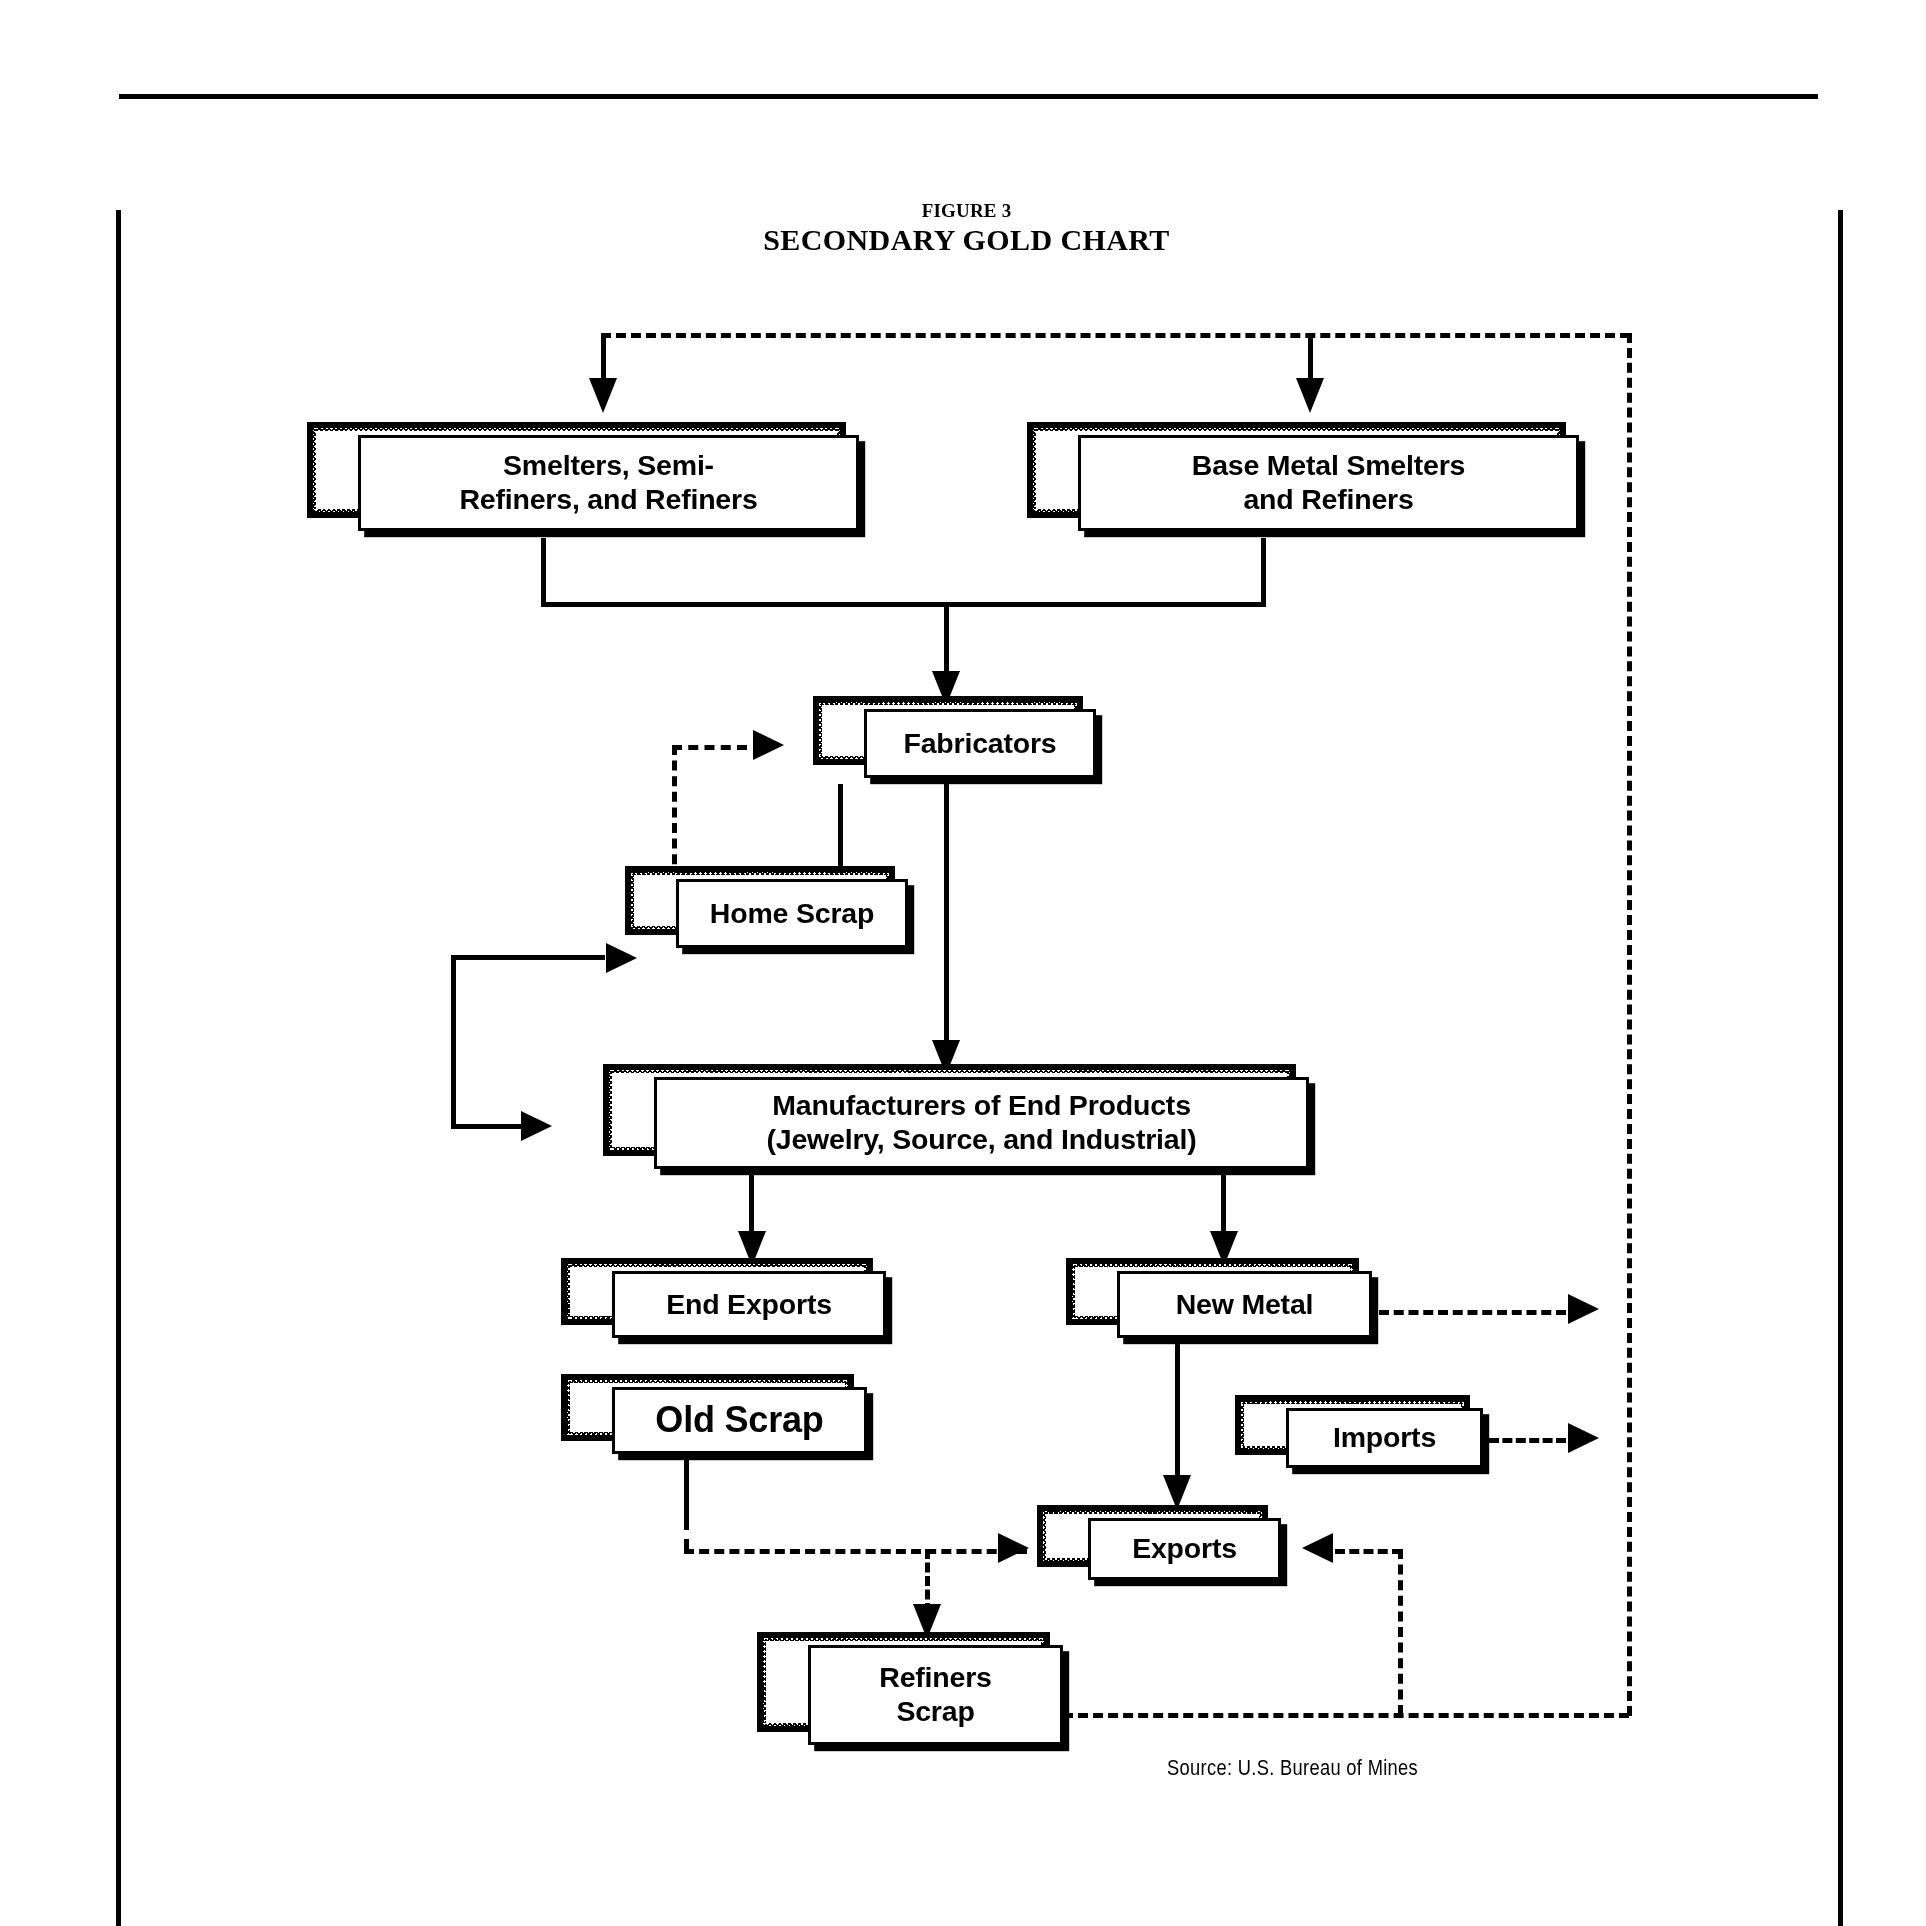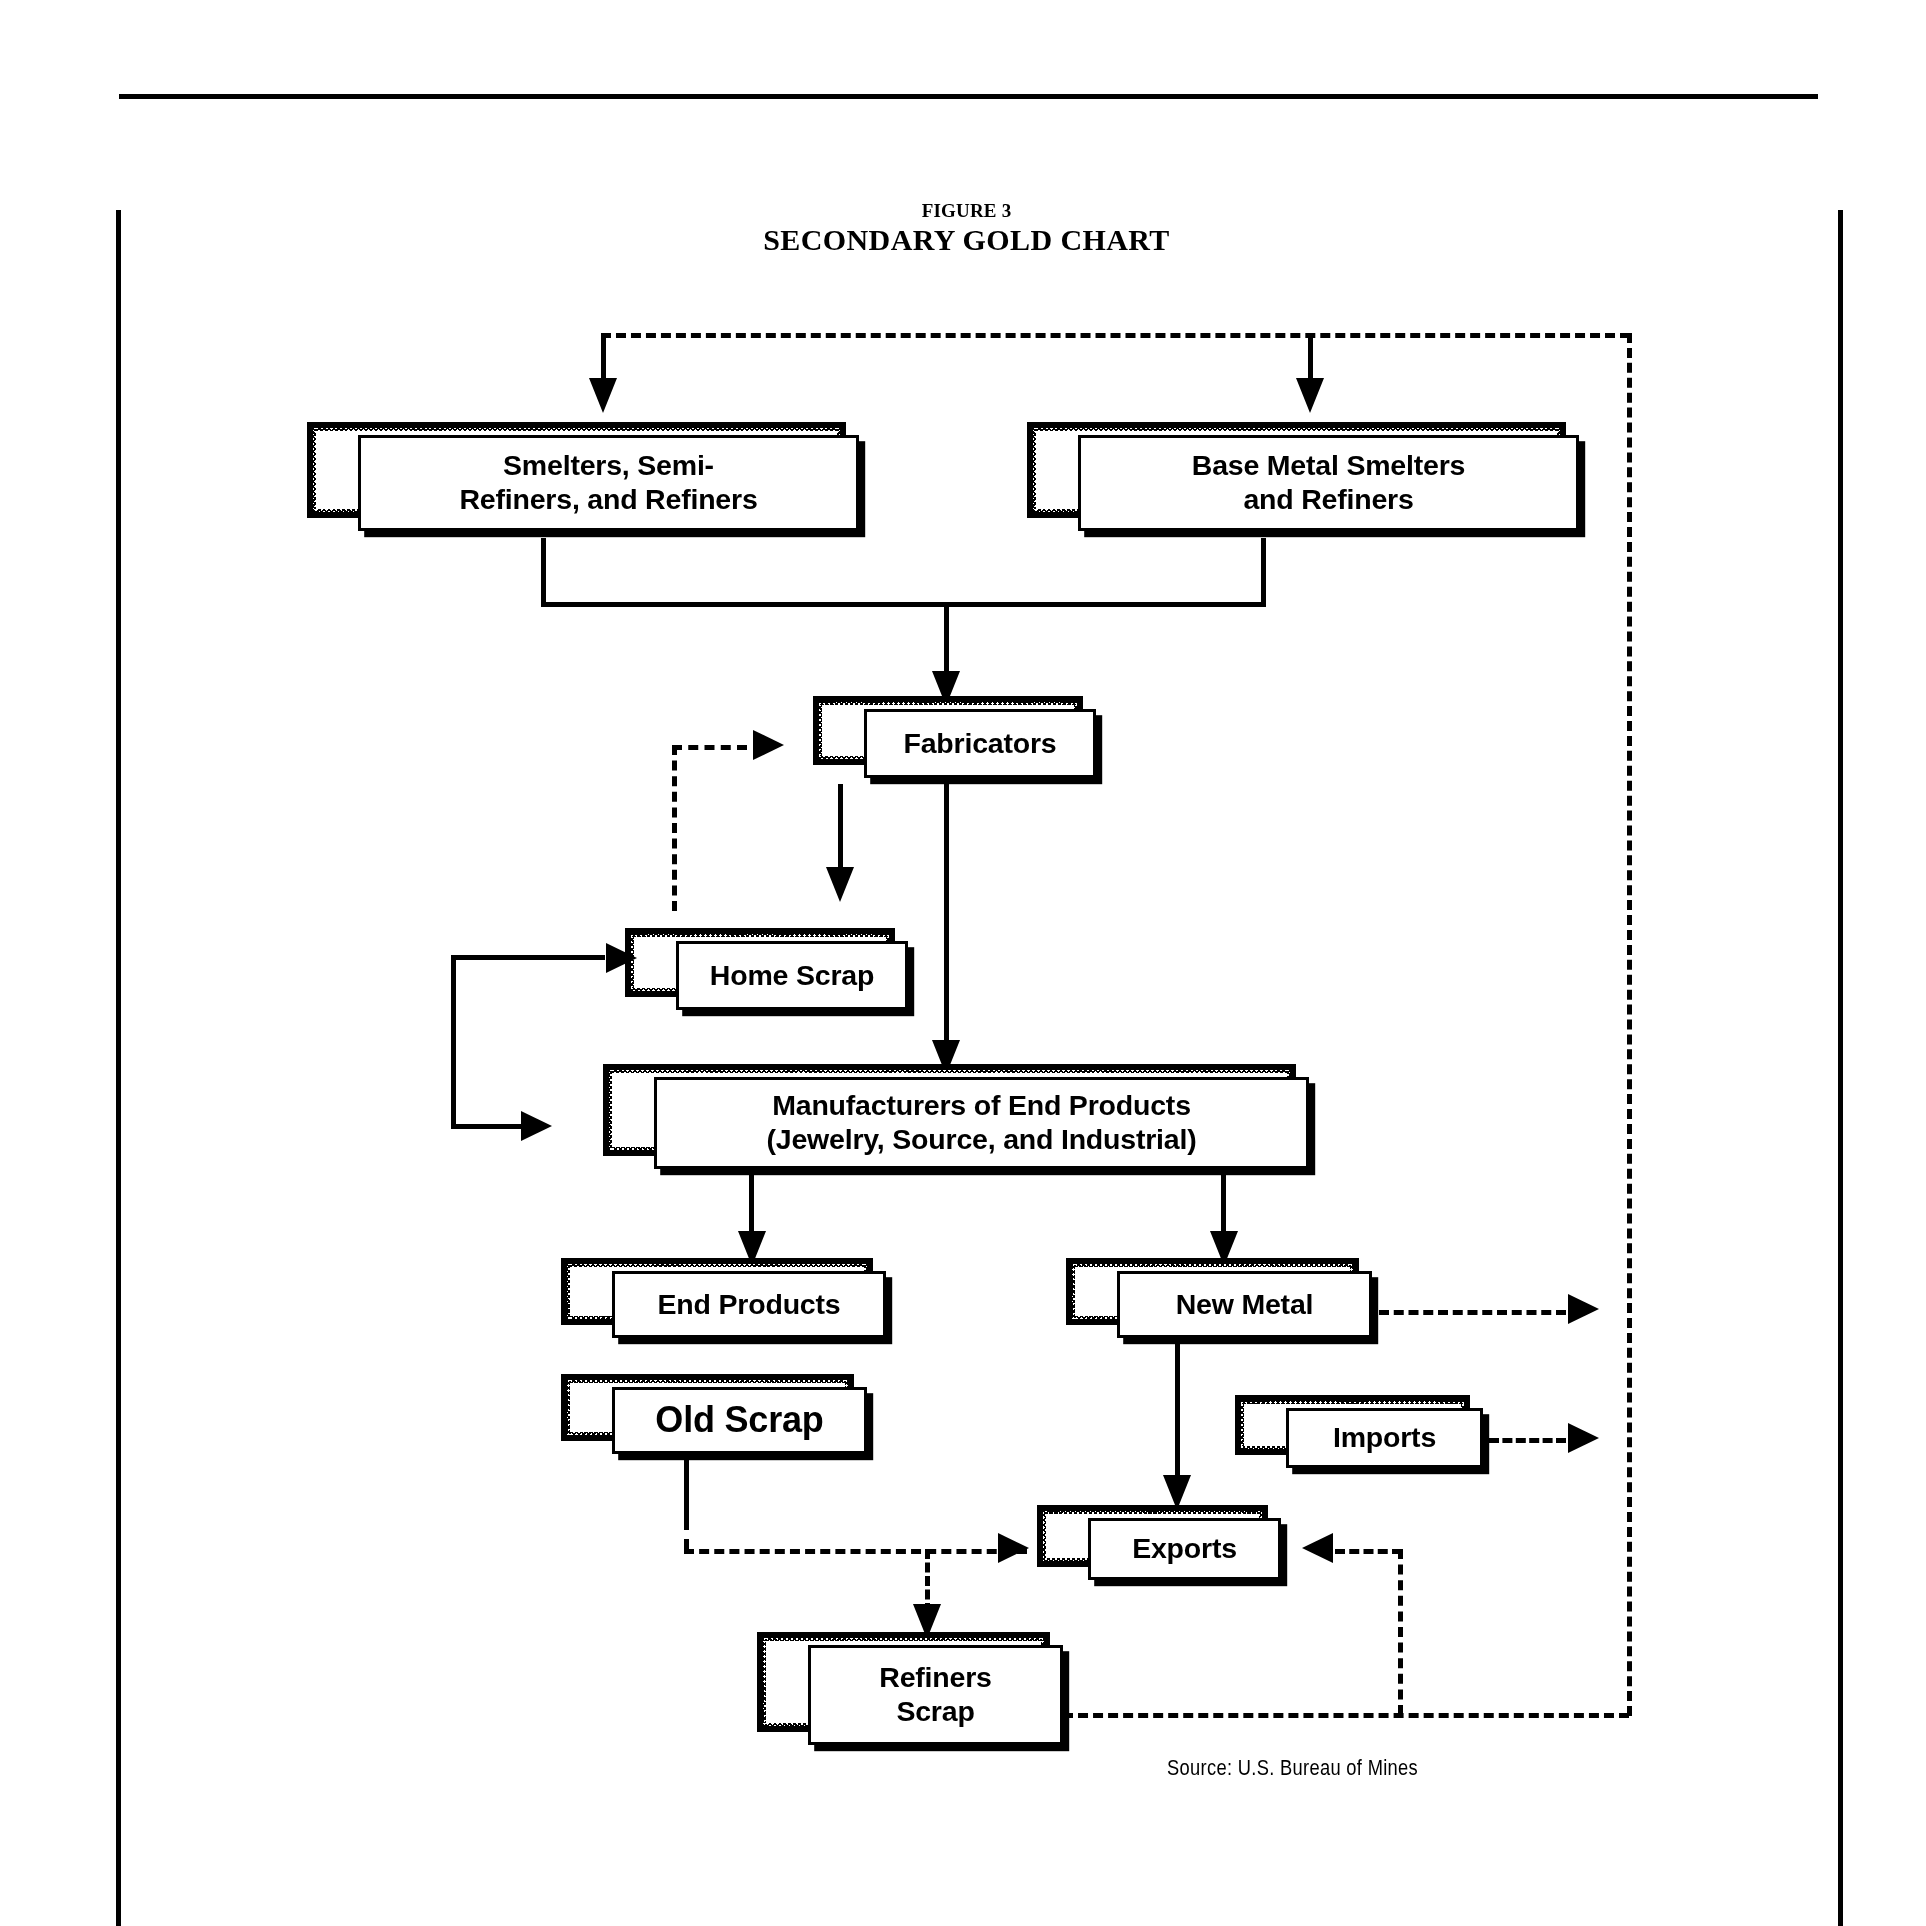--- a/index.html
+++ b/index.html
@@ -109,21 +109,21 @@
 <div class="dsh-v" style="left:672px;top:745px;height:166px;"></div>
 <div class="dsh-h" style="left:672px;top:745px;width:75px;"></div>
 <div class="ah ah-r" style="left:753px;top:730px;"></div>
 
 <div class="ln" style="left:838px;top:784px;width:5px;height:89px;"></div>
 <div class="ah ah-d" style="left:826px;top:867px;"></div>
 
 <div class="ln" style="left:944px;top:784px;width:5px;height:262px;"></div>
 <div class="ah ah-d" style="left:932px;top:1040px;"></div>
 
-<div class="node" style="left:638px;top:941px;width:270px;height:69px;">
+<div class="node" style="left:638px;top:879px;width:270px;height:69px;">
   <div class="back"></div>
   <div class="front">
     <div class="lbl" style="font-size:28.5px;">
       <span>Home Scrap</span>
     </div>
   </div>
 </div>
 
 <div class="ln" style="left:451px;top:955px;width:5px;height:173px;"></div>
 <div class="ln" style="left:451px;top:955px;width:154px;height:5px;"></div>
@@ -143,21 +143,21 @@
 
 <div class="ln" style="left:749px;top:1175px;width:5px;height:73px;"></div>
 <div class="ah ah-d" style="left:738px;top:1231px;"></div>
 <div class="ln" style="left:1221px;top:1175px;width:5px;height:73px;"></div>
 <div class="ah ah-d" style="left:1210px;top:1231px;"></div>
 
 <div class="node" style="left:574px;top:1271px;width:312px;height:67px;">
   <div class="back"></div>
   <div class="front">
     <div class="lbl" style="font-size:28.5px;">
-      <span>End Products</span>
+      <span>End Exports</span>
     </div>
   </div>
 </div>
 
 <div class="node" style="left:1079px;top:1271px;width:293px;height:67px;">
   <div class="back"></div>
   <div class="front">
     <div class="lbl" style="font-size:28.5px;">
       <span>New Metal</span>
     </div>

